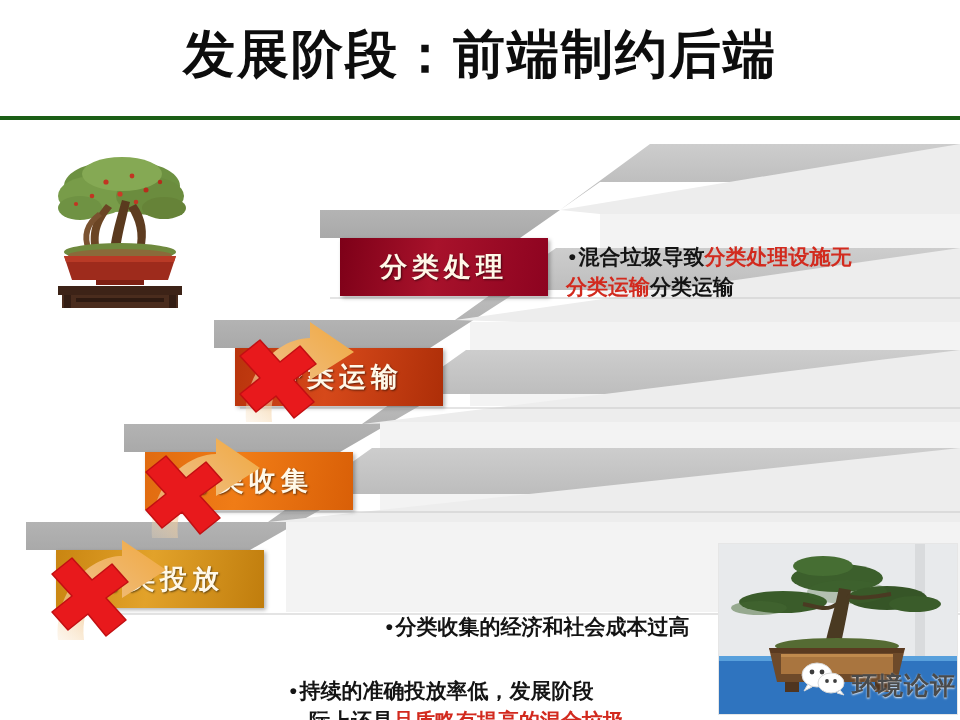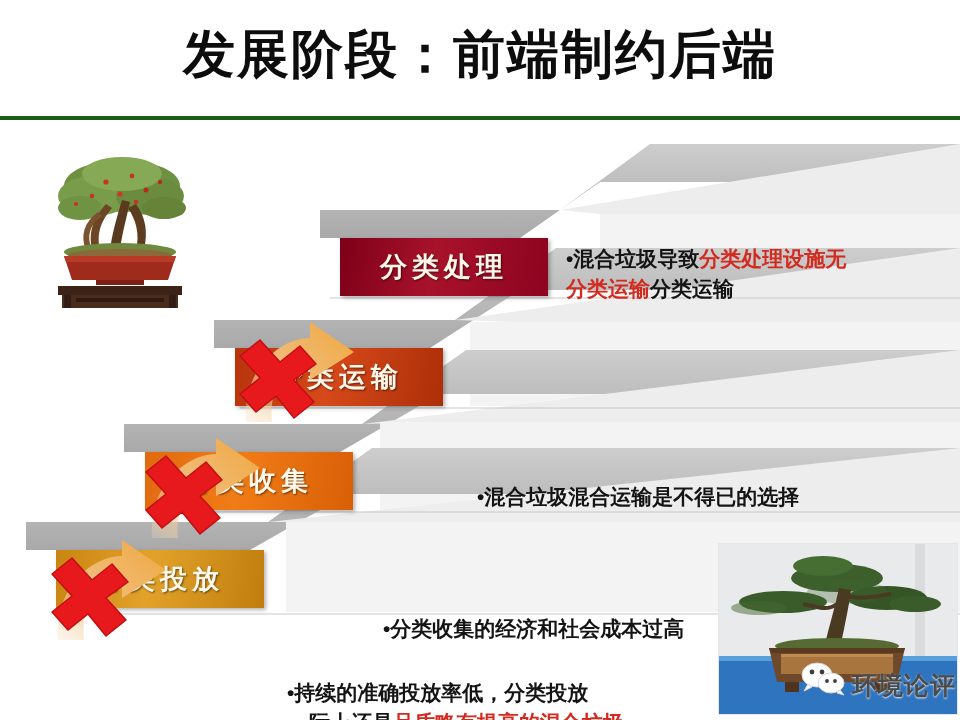--- a/index.html
+++ b/index.html
@@ -34,21 +34,21 @@
     font-family:"DejaVu Serif","Liberation Serif",serif;
   }
   .lbox.s4{left:340px;top:116px;background:linear-gradient(100deg,#7d0018 0%,#a8122b 45%,#8d0320 100%);}
   .lbox.s3{left:235px;top:226px;background:linear-gradient(100deg,#b8340c 0%,#d6491a 45%,#ad2e08 100%);}
   .lbox.s2{left:145px;top:330px;background:linear-gradient(100deg,#e06b10 0%,#f07c16 45%,#d95f07 100%);}
   .lbox.s1{left:56px;top:428px;background:linear-gradient(100deg,#c98511 0%,#e2a22a 45%,#c07d0d 100%);}
 
   
   .btext{
     position:absolute;
-    font-family:Liberation Sans, sans-serif;
+    font-family:Liberation Mono, monospace;
     font-weight:bold;font-size:21px;line-height:30px;color:#141414;
     white-space:nowrap;
   }
   .btext .hl{color:#d22a1e;}
   .btext.t4{left:566px;top:122px;}
   .btext.t3{left:477px;top:360px;}
   .btext.t2{left:383px;top:464px;margin-top:28px;}
   .btext.t1{left:287px;top:556px;}
   .btext .ln{display:block;}
   .btext .ln.ind{padding-left:22px;}
@@ -145,35 +145,30 @@
 
     <div class="btext t4">
       <span class="ln">
         <span>•混合垃圾导致</span><span class="hl">分类处理设施无</span>
       </span>
       <span class="ln">
         <span class="hl">分类运输</span><span>分类运输</span>
       </span>
     </div>
 
-    <div class="btext t3">
-      <span class="ln">
-        <span>•混合垃圾混合运输是不得已的选择</span>
-      </span>
-    </div>
 
     <div class="btext t2">
       <span class="ln">
         <span>•分类收集的经济和社会成本过高</span>
       </span>
     </div>
 
     <div class="btext t1">
       <span class="ln">
-        <span>•持续的准确投放率低，分类投放</span>
+        <span>•持续的准确投放率低，发展阶段</span>
       </span>
       <span class="ln ind">
         <span>际上还是</span><span class="hl">品质略有提高的混合垃圾</span>
       </span>
     </div>
 
     <div class="arrowgrp a3">
       <svg viewBox="0 0 130 110" width="130" height="110">
         <defs>
           <linearGradient id="arrA" x1="0" y1="1" x2="1" y2="0">

